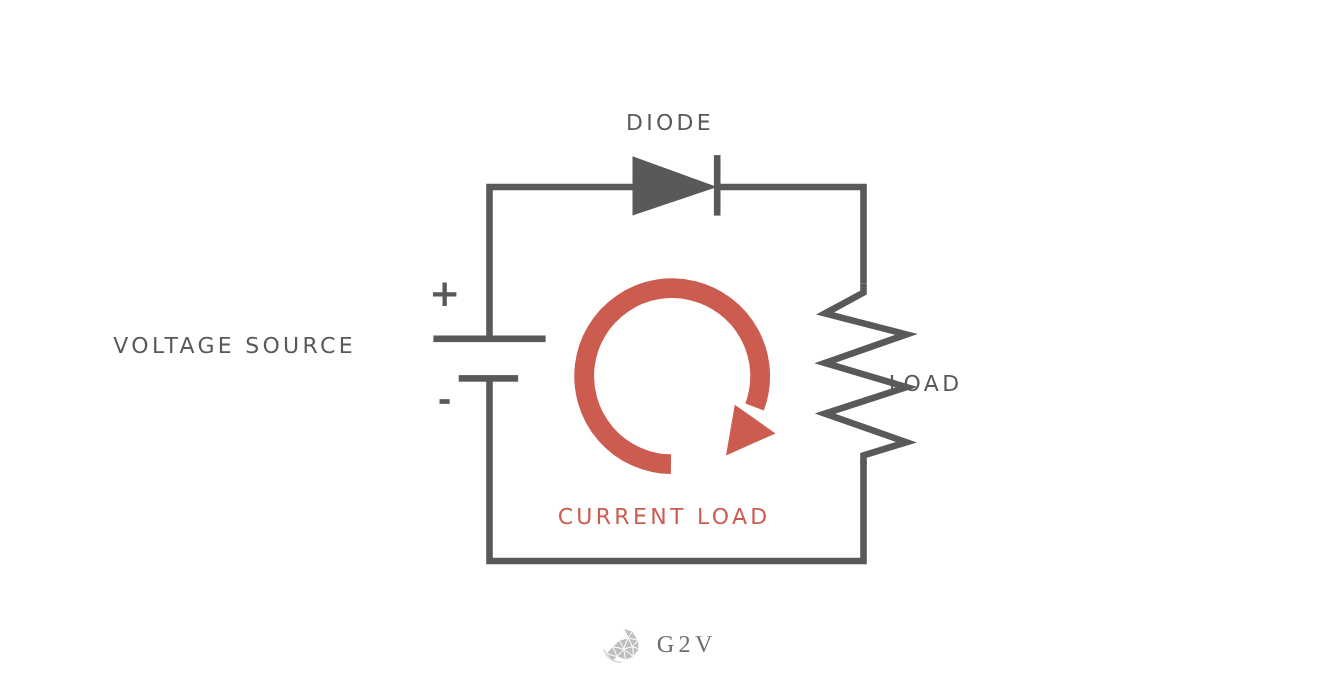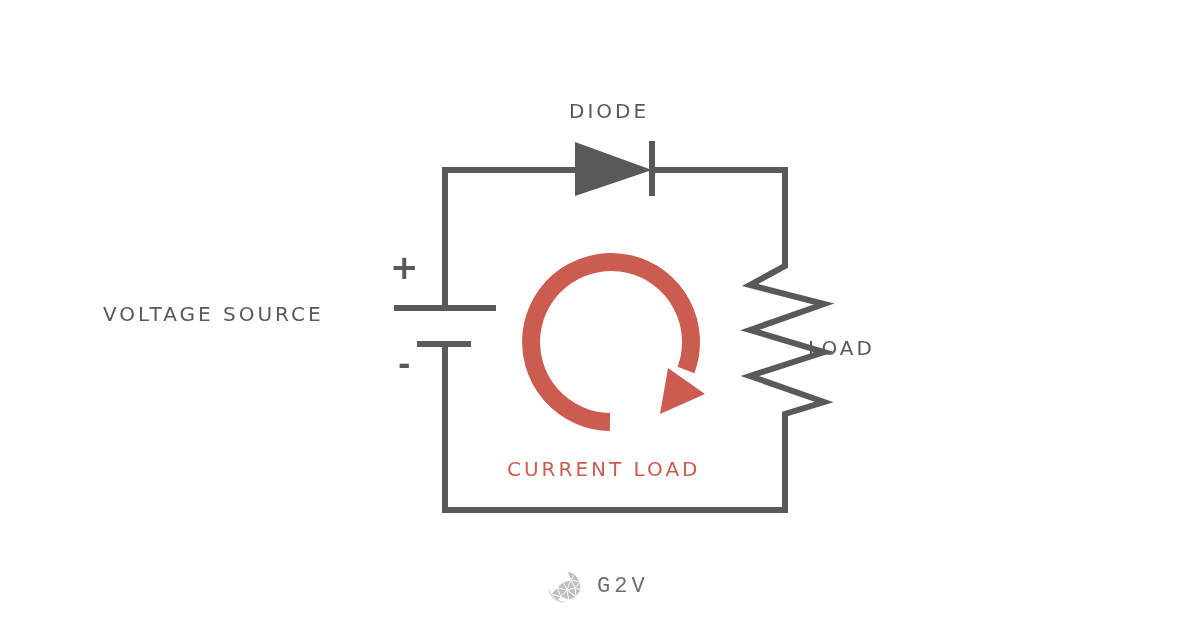--- a/index.html
+++ b/index.html
@@ -7,21 +7,21 @@
   svg#circuit { position: absolute; left: 0; top: 0; }
   .lbl { position: absolute; color: #58595b; font-family: "DejaVu Sans", sans-serif; font-size: 20px; letter-spacing: 3px; white-space: nowrap; line-height: 1; }
   .lbl-red { color: #cd5c50; }
   #lbl-diode { left: 569px; top: 101px; }
   #lbl-voltage { left: 103px; top: 304px; }
   #lbl-load { left: 808px; top: 326px; margin-top: 12px; }
   #lbl-current { left: 507px; top: 459px; }
   #lbl-plus { left: 390px; top: 250px; font-size: 34px; letter-spacing: 0; font-weight: bold; }
   #lbl-minus { left: 398px; top: 350px; font-size: 30px; letter-spacing: 0; font-weight: bold; }
   .brand { position: absolute; left: 545px; top: 568px; display: flex; align-items: center; gap: 12px; }
-  .brand-name { color: #6d6e71; font-size: 22px; letter-spacing: 4px; font-family: Liberation Mono, monospace; }
+  .brand-name { color: #6d6e71; font-size: 22px; letter-spacing: 4px; font-family: Liberation Serif, serif; }
 </style>
 </head>
 <body>
 
 <svg id="circuit" width="1200" height="628" viewBox="0 0 1200 628">
 
   <g fill="none" stroke="#58595b" stroke-width="6" stroke-linejoin="miter" stroke-linecap="butt">
 
     <polyline points="445,308 445,170 578,170"></polyline>
 

